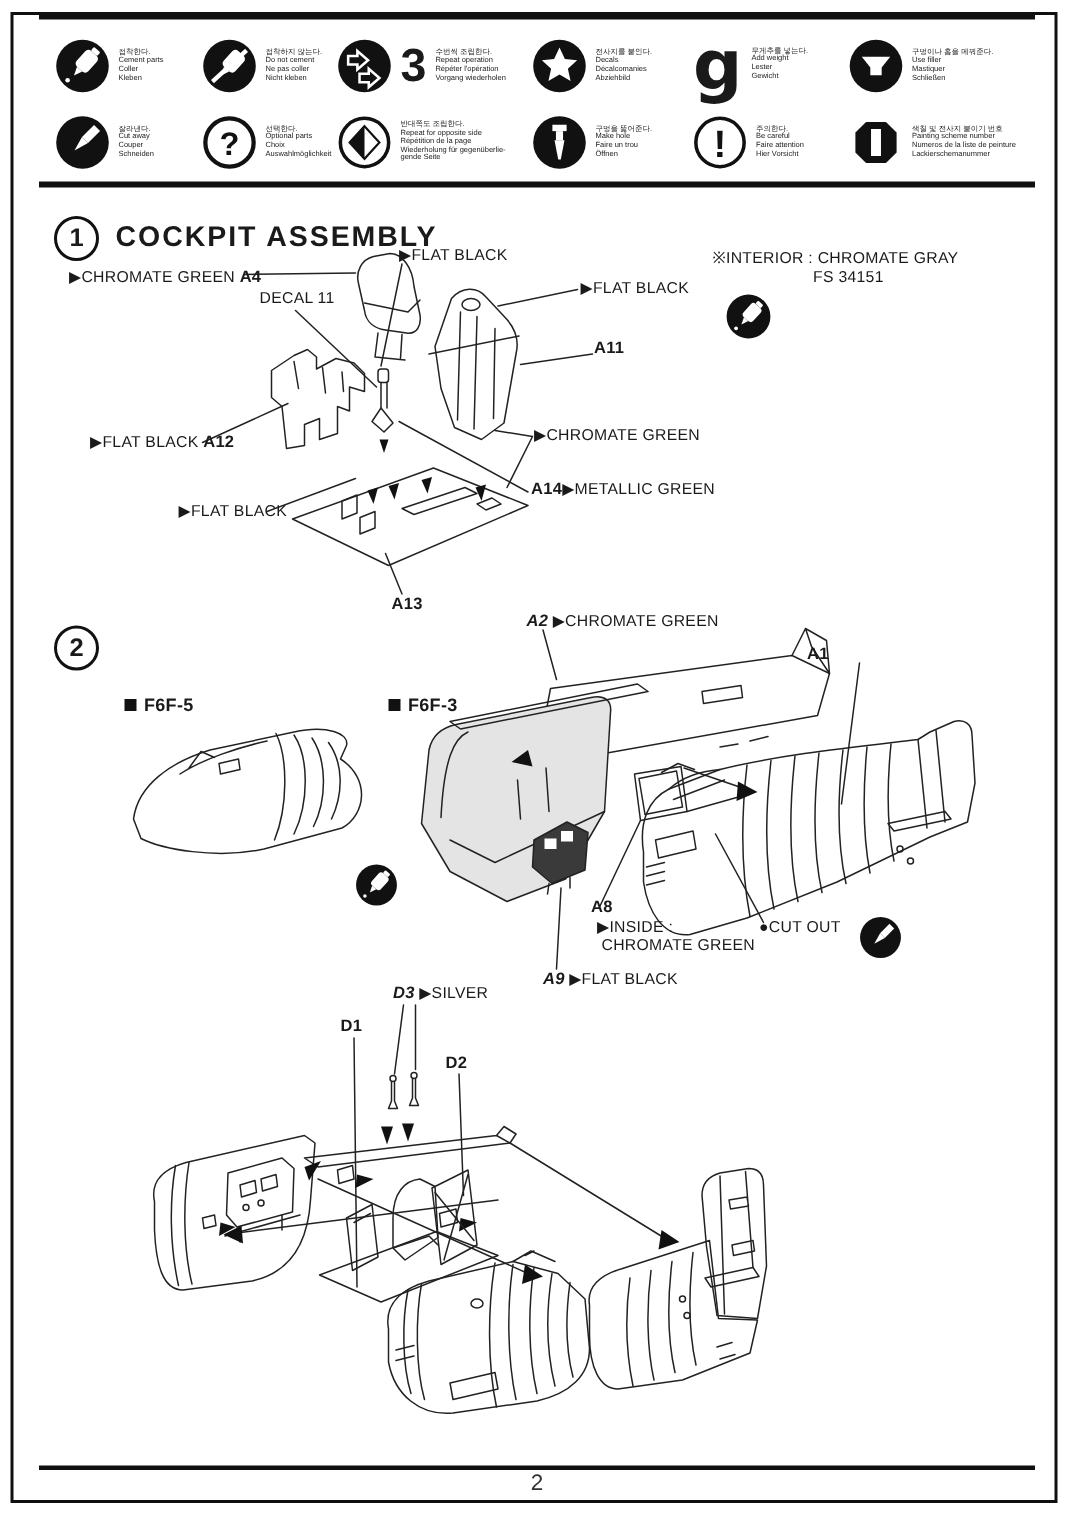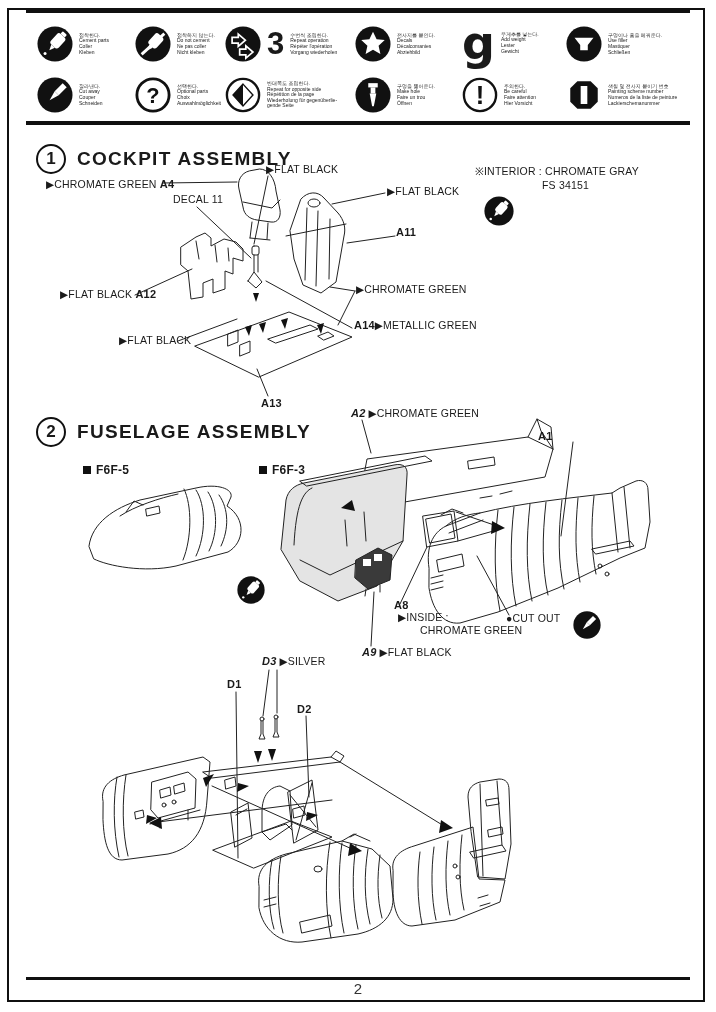--- a/index.html
+++ b/index.html
@@ -343,21 +343,20 @@
   <use href="#sym-cement" x="237" y="576" width="28" height="28"></use>
   <use href="#sym-cut" x="573" y="611" width="28" height="28"></use>
 </svg>
 
 <div class="sec-head" style="left:36px;top:144px">
   <div class="num-circle">1</div>
   <div class="sec-title">COCKPIT ASSEMBLY</div>
 </div>
 <div class="sec-head" style="left:36px;top:417px">
   <div class="num-circle">2</div>
-  <div class="sec-title">FUSELAGE ASSEMBLY</div>
 </div>
 
 <div class="lb" style="left:46px;top:178px"><span>▶CHROMATE GREEN</span> <b>A4</b></div>
 <div class="lb" style="left:266px;top:163px">▶FLAT BLACK</div>
 <div class="lb" style="left:173px;top:193px">DECAL 11</div>
 <div class="lb" style="left:387px;top:185px">▶FLAT BLACK</div>
 <div class="lb" style="left:396px;top:226px"><b>A11</b></div>
 <div class="lb" style="left:60px;top:288px"><span>▶FLAT BLACK</span> <b>A12</b></div>
 <div class="lb" style="left:356px;top:283px">▶CHROMATE GREEN</div>
 <div class="lb" style="left:354px;top:319px"><b>A14</b><span>▶METALLIC GREEN</span></div>
@@ -371,20 +370,20 @@
 <div class="lb variant" style="left:83px;top:463px">
     <span class="sq"></span>
     <span>F6F-5</span>
   </div>
 <div class="lb variant" style="left:259px;top:463px">
     <span class="sq"></span>
     <span>F6F-3</span>
   </div>
 <div class="lb" style="left:394px;top:599px"><b>A8</b></div>
 <div class="lb" style="left:398px;top:611px">▶INSIDE :</div>
-<div class="lb" style="left:420px;top:624px">CHROMATE GREEN</div>
+<div class="lb" style="left:401px;top:624px">CHROMATE GREEN</div>
 <div class="lb" style="left:506px;top:612px">●CUT OUT</div>
 <div class="lb gap" style="left:362px;top:646px"><b>A9</b><span>▶FLAT BLACK</span></div>
 <div class="lb gap" style="left:262px;top:655px"><b>D3</b><span>▶SILVER</span></div>
 <div class="lb" style="left:227px;top:678px"><b>D1</b></div>
 <div class="lb" style="left:297px;top:703px"><b>D2</b></div>
 
 <div class="pageno">2</div>
 
 </body></html>

